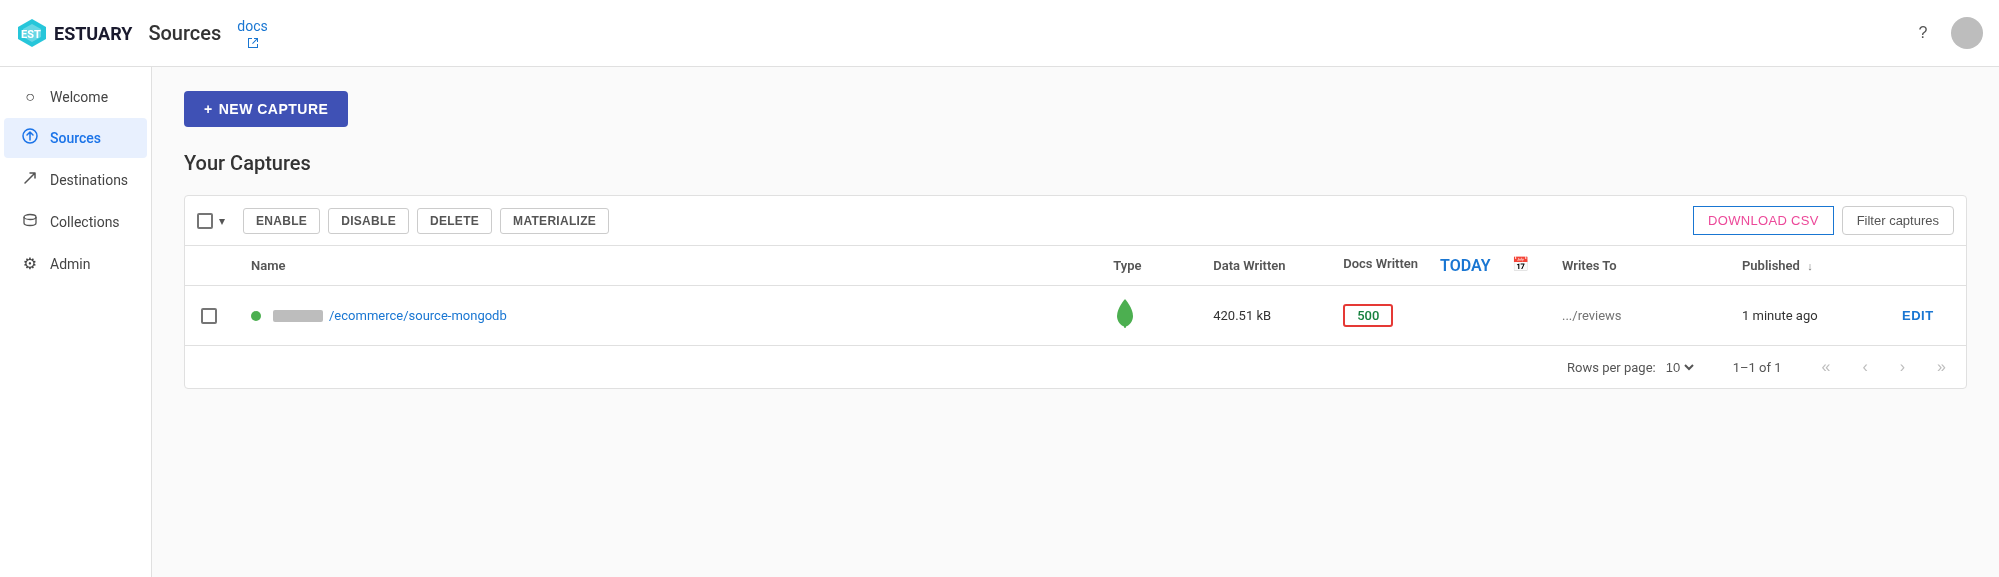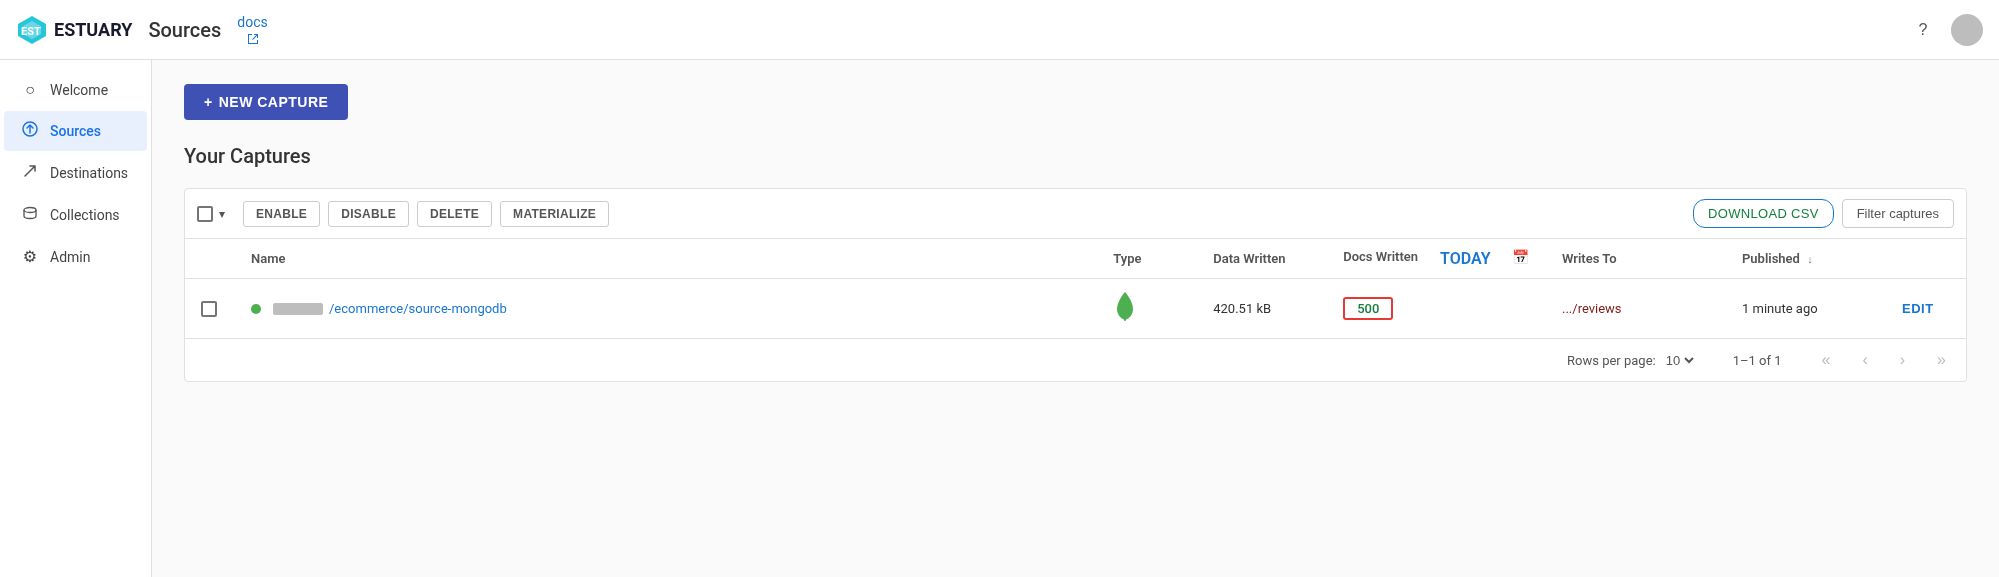--- a/index.html
+++ b/index.html
@@ -3,21 +3,21 @@
   <meta charset="utf-8">
   <style>
     * { box-sizing: border-box; margin: 0; padding: 0; }
     body { font-family: 'Roboto', Arial, sans-serif; font-size: 14px; color: #333; background: #fff; display: flex; flex-direction: column; height: 577px; overflow: hidden; }
 
     
     .header {
       display: flex;
       align-items: center;
       padding: 12px 16px;
-      height: 60px;
+      height: 67px;
       border-bottom: 1px solid #e0e0e0;
       background: #fff;
       flex-shrink: 0;
       justify-content: space-between;
     }
     .header-left {
       display: flex;
       align-items: center;
       gap: 16px;
     }
@@ -195,24 +195,24 @@
       cursor: pointer;
       letter-spacing: 0.3px;
       font-weight: bold;
     }
 
     .toolbar-spacer { flex: 1; }
 
     .download-csv-btn {
       background: none;
       border: 1px solid #1976d2;
-      border-radius: 12px;
+      border-radius: 0;
       padding: 6px 14px;
       font-size: 13px;
-      color: #15803d;
+      color: #ec4899;
       cursor: pointer;
       letter-spacing: 0.3px;
     }
     .filter-btn {
       background: none;
       border: 1px solid #ccc;
       border-radius: 4px;
       padding: 6px 14px;
       font-size: 13px;
       color: #555;
@@ -299,21 +299,21 @@
       font-weight: 600;
       cursor: pointer;
     }
     .calendar-icon {
       font-size: 14px;
       color: #555;
       cursor: pointer;
     }
 
     .writes-to-link {
-      color: #7f1d1d;
+      color: #737373;
       text-decoration: none;
       cursor: pointer;
     }
 
     .sort-icon {
       display: inline-block;
       margin-left: 4px;
       font-size: 11px;
       color: #777;
     }

